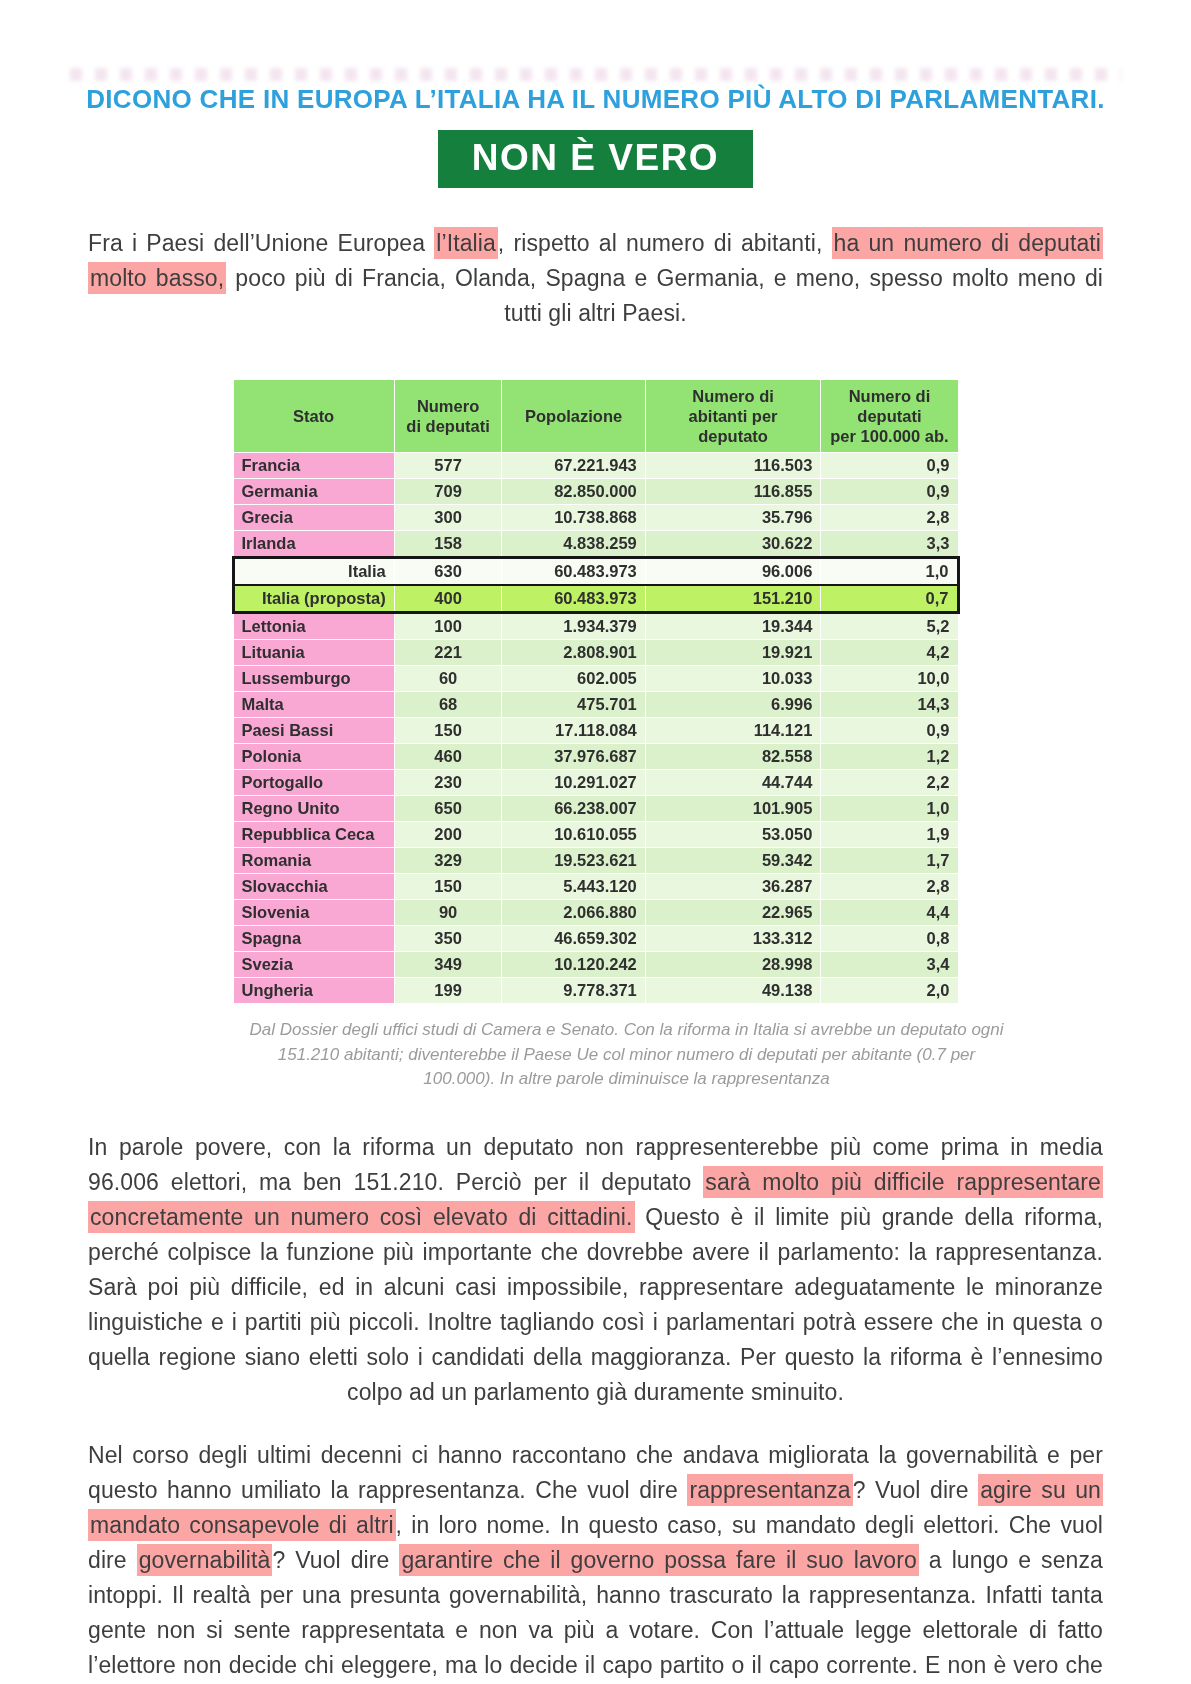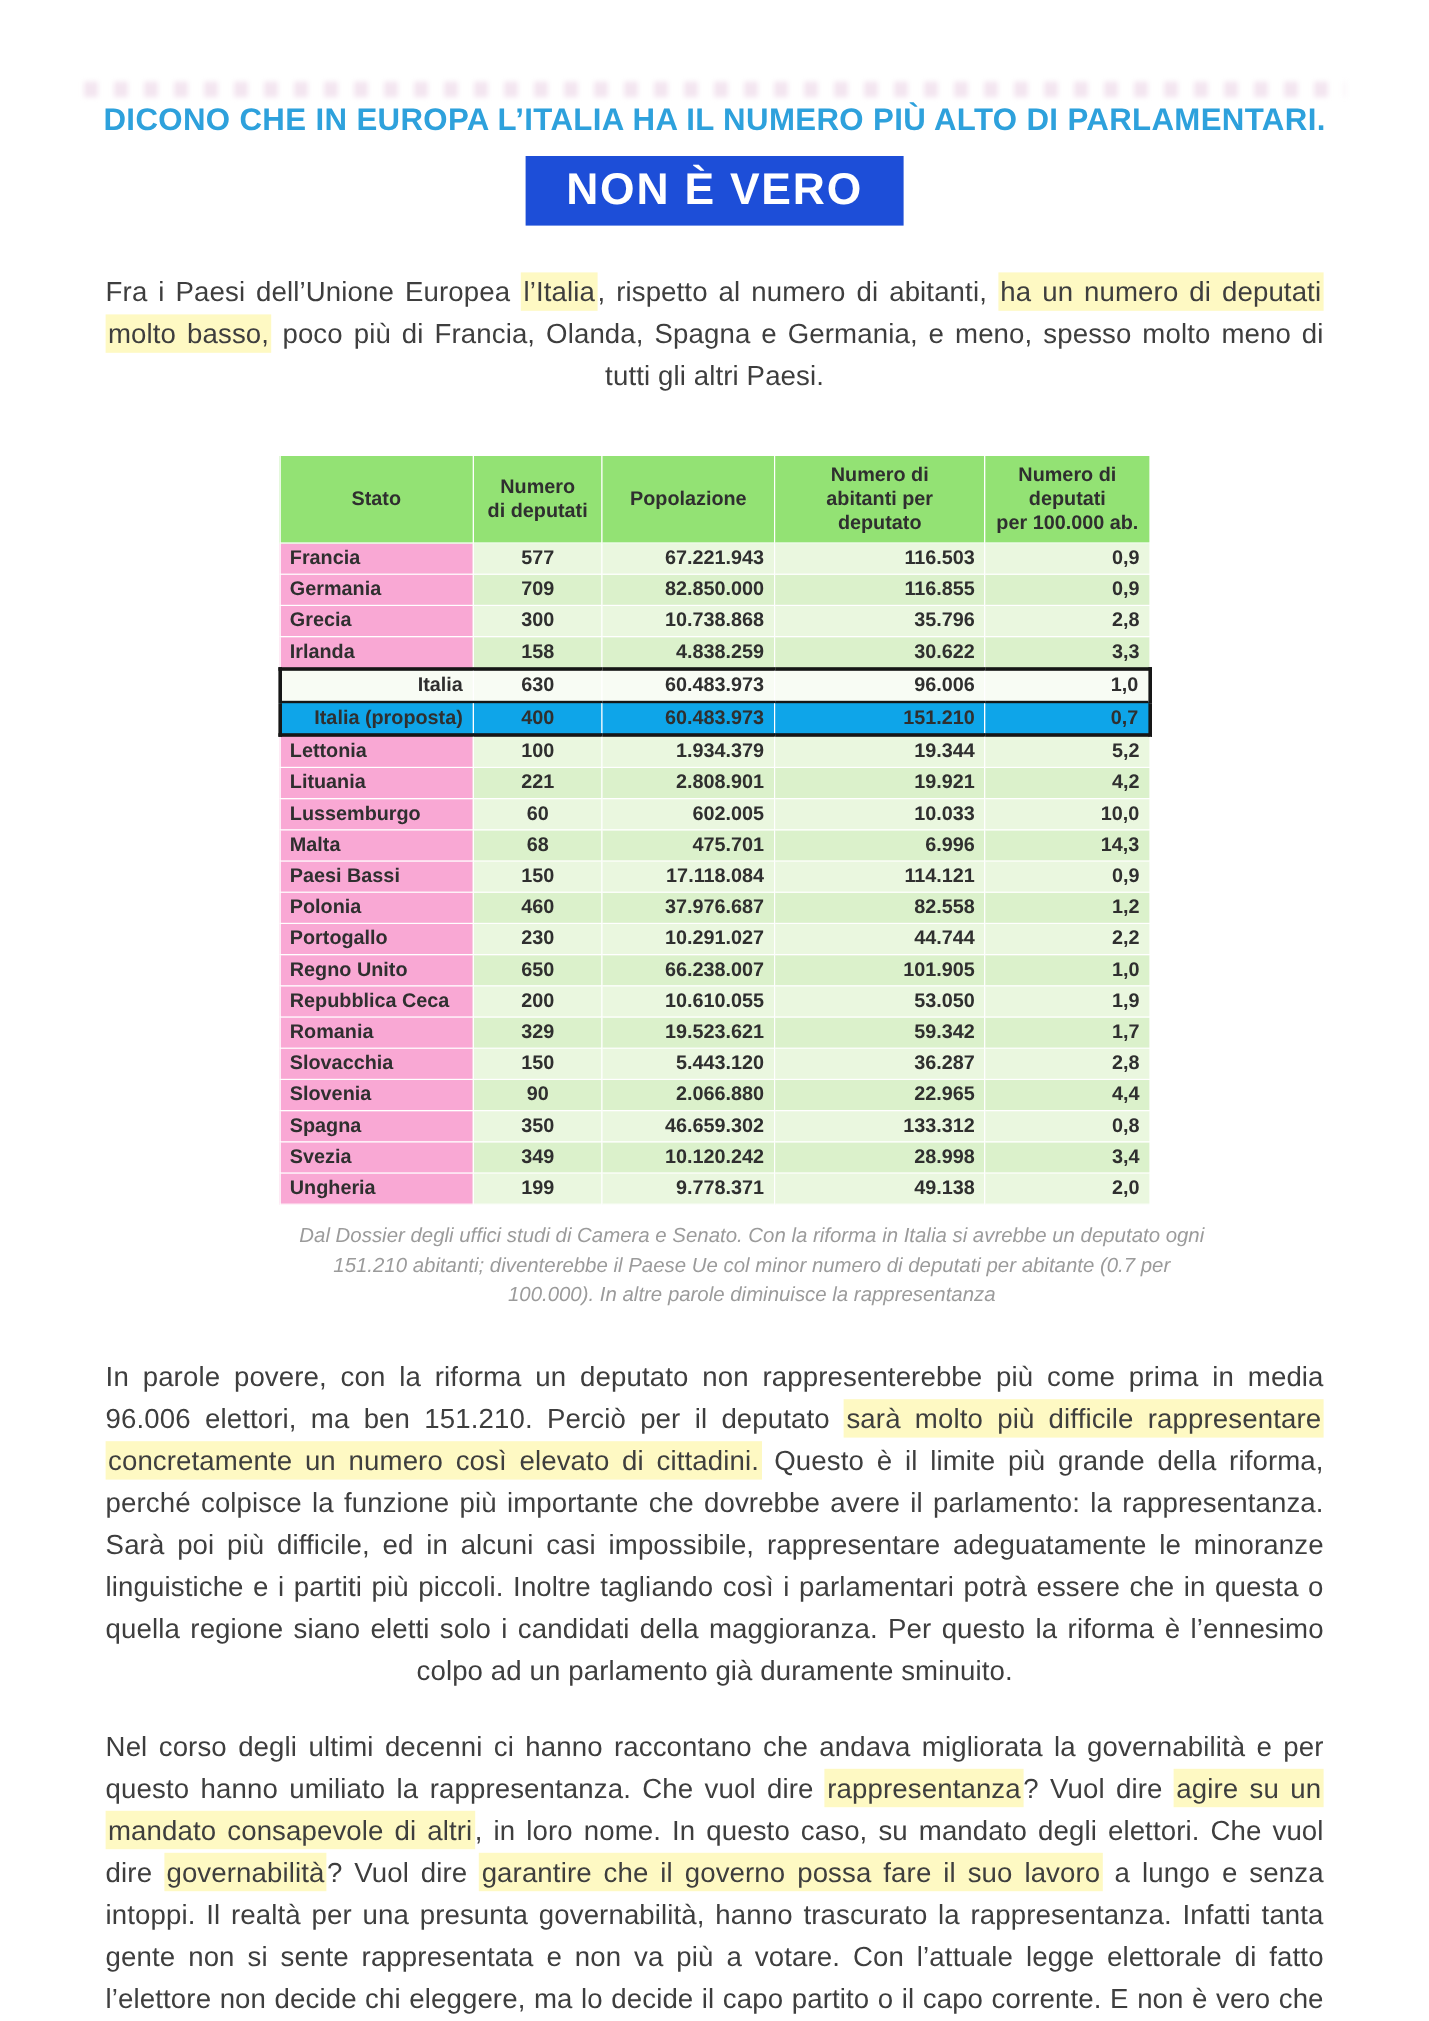--- a/index.html
+++ b/index.html
@@ -25,39 +25,39 @@
     text-align:center;
     font-size:26px;
     line-height:30px;
     font-weight:bold;
     letter-spacing:.3px;
     color:#2EA1DC;
   }
   .badge-wrap{text-align:center;margin-top:16px;}
   .badge{
     display:inline-block;
-    background:#1d4ed8;
+    background:#15803d;
     color:#ffffff;
     font-weight:bold;
     font-size:37px;
     letter-spacing:1.5px;
     padding:7px 34px 9px 34px;
   }
   .content{margin:0 88px;}
   .para{
     font-size:23px;
     line-height:35px;
     text-align:justify;
     text-align-last:center;
     color:#3e3e3e;
     letter-spacing:.1px;
   }
   .intro{margin-top:38px;}
   .para .hl{
-    background:#fef9c3;
+    background:#fca5a5;
     padding:3px 2px;
     box-decoration-break:clone;
     -webkit-box-decoration-break:clone;
   }
   
   .table-wrap{margin-top:48px;text-align:center;}
   table.deputies{
     display:inline-table;
     border-collapse:collapse;
     font-size:16.5px;
@@ -85,21 +85,21 @@
   }
   td.c2{text-align:center;width:96px;font-weight:600;}
   td.c3{text-align:right;width:132px;padding-right:16px;font-weight:600;}
   td.c4{text-align:right;width:176px;padding-right:58px;font-weight:600;}
   td.c5{text-align:right;width:130px;padding-right:26px;font-weight:600;}
   tr.rl td{background:#EAF7DF;}
   tr.rd td{background:#DBF1CB;}
   tr.rl td.col-name, tr.rd td.col-name{background:#f9a8d4;}
   tr.box1 td, tr.box2 td{font-weight:bold;}
   tr.box1 td{background:#F8FCF4;border-top:3px solid #161616;border-bottom:2px solid #161616;}
-  tr.box2 td{background:#0ea5e9;border-bottom:3px solid #161616;}
+  tr.box2 td{background:#bef264;border-bottom:3px solid #161616;}
   tr.box1 td:first-child, tr.box2 td:first-child{border-left:3px solid #161616;}
   tr.box1 td:last-child, tr.box2 td:last-child{border-right:3px solid #161616;}
   tr.box1 td.col-name, tr.box2 td.col-name{text-align:right;}
   
   .caption{
     margin:14px 90px 0 152px;
     font-style:italic;
     font-size:17px;
     line-height:24.5px;
     color:#9B9B9B;

